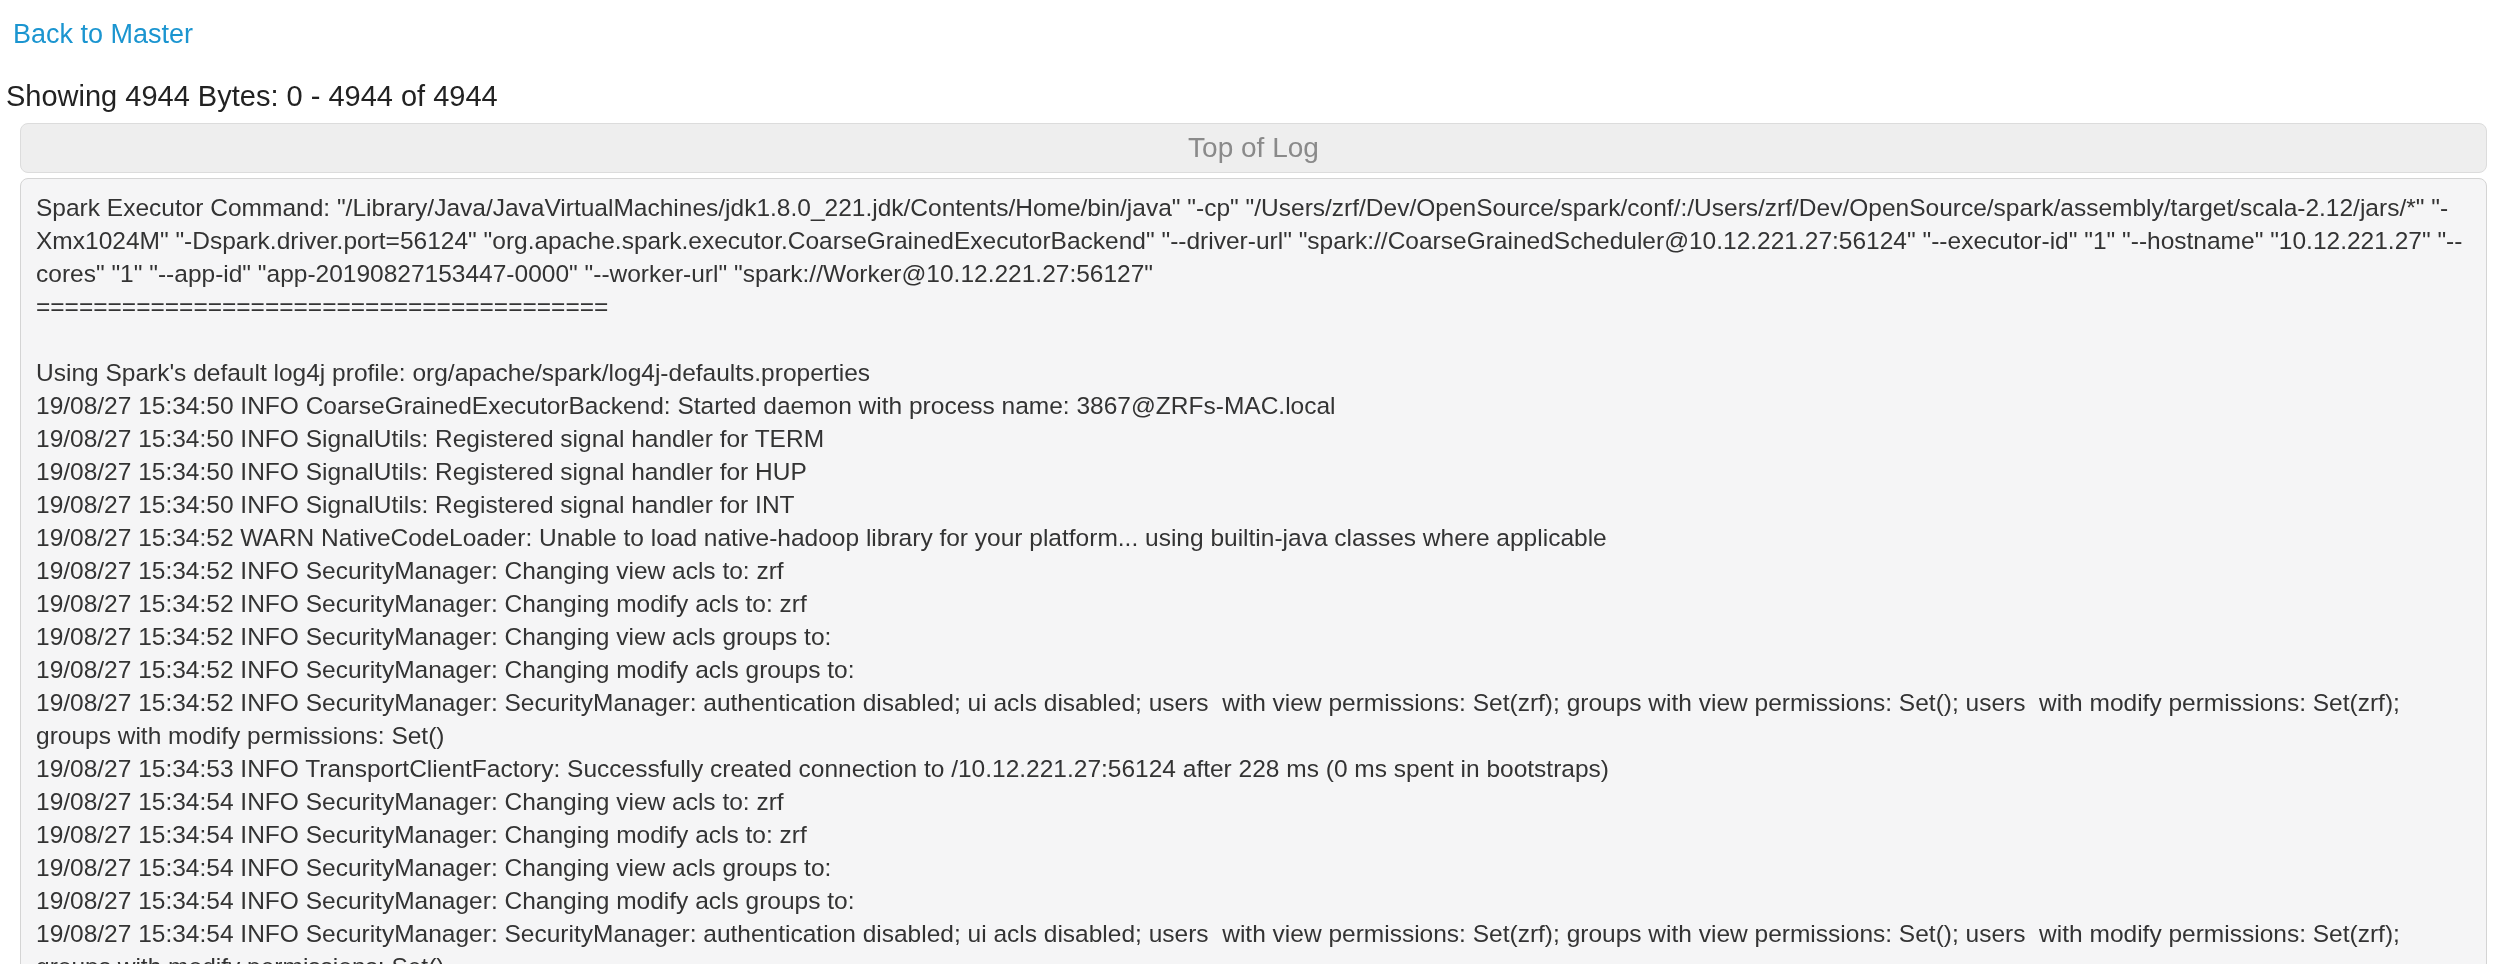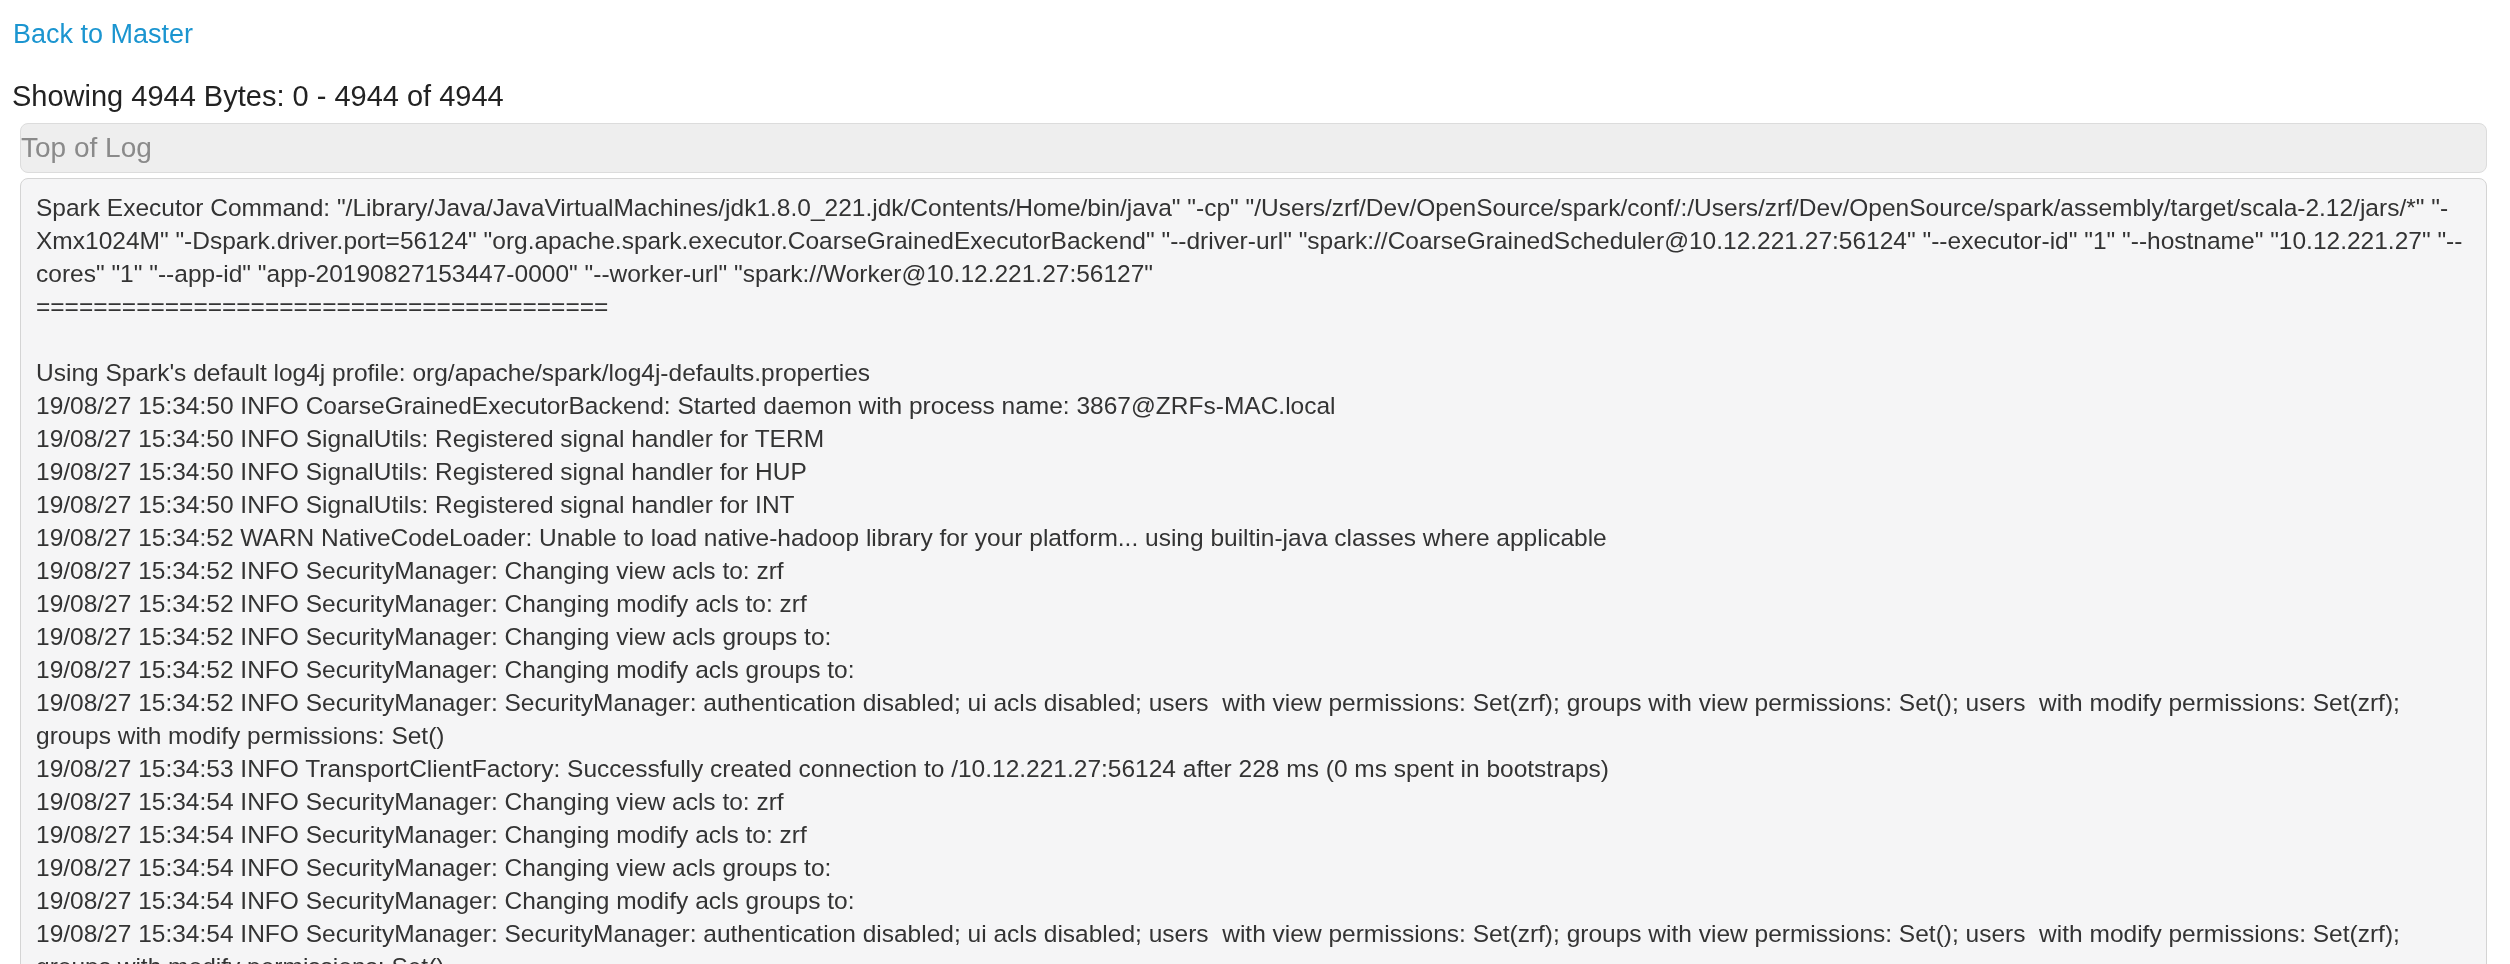--- a/index.html
+++ b/index.html
@@ -28,29 +28,30 @@
   .back-link {
     display: inline-block;
     margin: 18px 0 0 13px;
     font-size: 27px;
     line-height: 32px;
     color: var(--link);
     text-decoration: none;
     cursor: pointer;
   }
   .byte-range {
-    margin: 29px 0 0 12px;
+    margin: 29px 0 0 6px;
     font-size: 29px;
     line-height: 34px;
     color: var(--body_text);
   }
   .log-header {
     margin: 10px 23px 5px 20px;
     height: 50px;
     line-height: 48px;
+    text-align: center;
     background: var(--header_bg);
     border: 1px solid var(--header_border);
     border-radius: 8px;
     color: var(--header_text);
     font-size: 28px;
   }
   .log-content {
     margin: 0 23px 0 20px;
     height: 830px;
     background: var(--log_bg);

